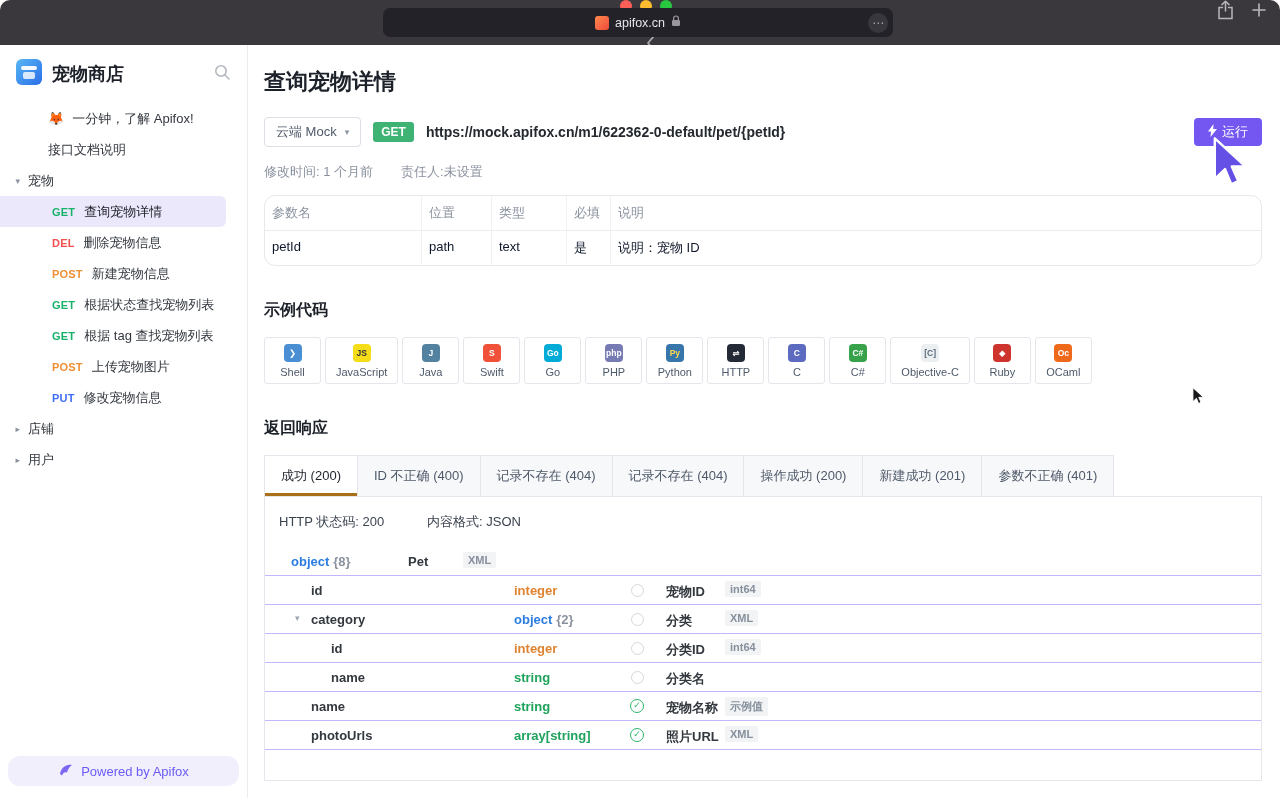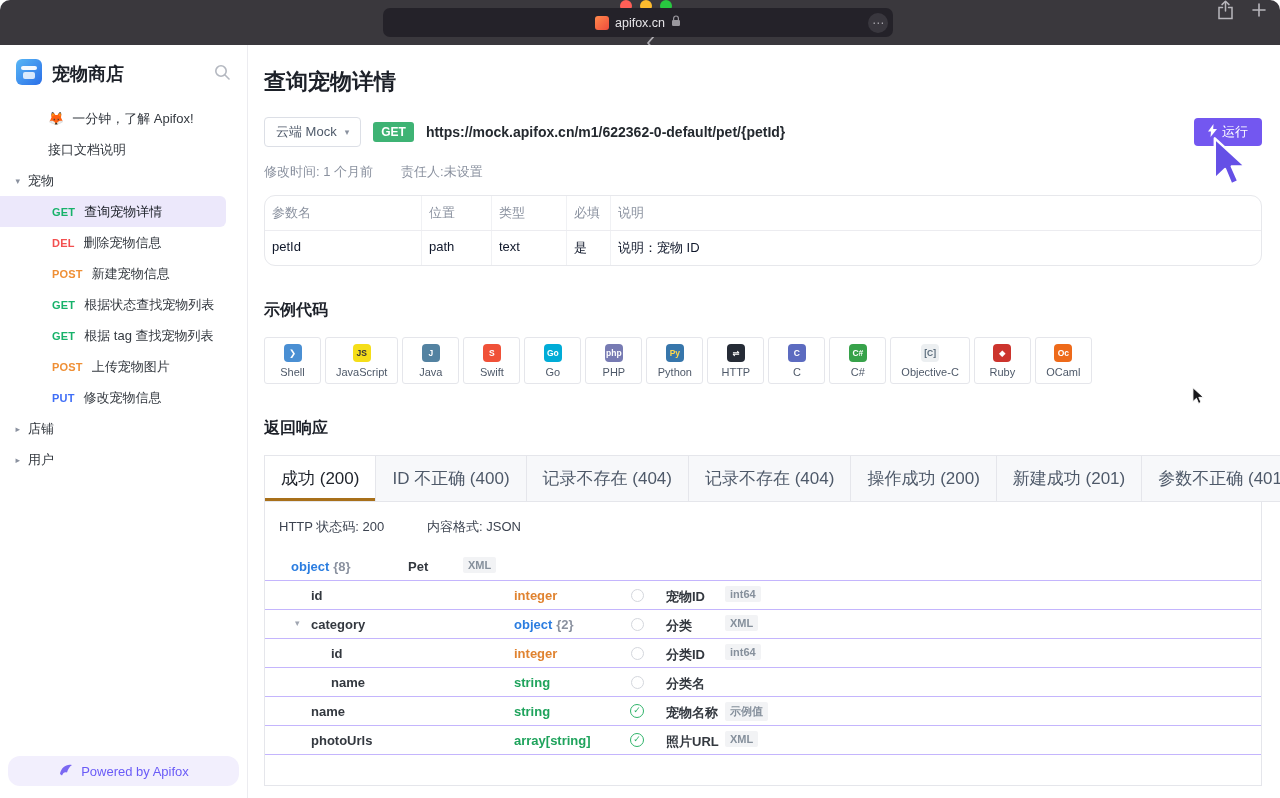--- a/index.html
+++ b/index.html
@@ -71,21 +71,21 @@
   .langs { margin-top:16px; display:flex; gap:4px; }
   .lang { border:1px solid #e5e6eb; border-radius:3px; background:#fff; min-width:57px; height:47px;
     display:flex; flex-direction:column; align-items:center; justify-content:center; gap:4px;
     padding:0 10px; cursor:pointer; }
   .lang-ic { width:18px; height:18px; border-radius:4px; display:flex; align-items:center; justify-content:center;
     font-size:8.5px; font-weight:700; }
   .lang-lb { font-size:11px; color:#4e5969; white-space:nowrap; }
 
   
   .tabs { margin-top:16px; display:flex; }
-  .tab { position:relative; border:1px solid #e5e6eb; background:#f7f8fa; padding:11px 16px; font-size:17px;
+  .tab { position:relative; border:1px solid #e5e6eb; background:#f7f8fa; padding:11px 16px; font-size:13px;
     color:#4e5969; margin-left:-1px; cursor:pointer; white-space:nowrap; }
   .tab:first-child { margin-left:0; }
   .tab.active { background:#fff; color:#1d2129; font-weight:500; }
   .tab-underline { position:absolute; left:0; right:0; bottom:0; height:3px; }
 
   
   .panel { border:1px solid #e5e6eb; margin-top:-1px; min-height:285px; }
   .status-line { display:flex; padding:16px 14px 12px; font-size:13px; color:#3c4350; }
   .status-line .sc { width:148px; }
   .schema { margin-top:4px; }

